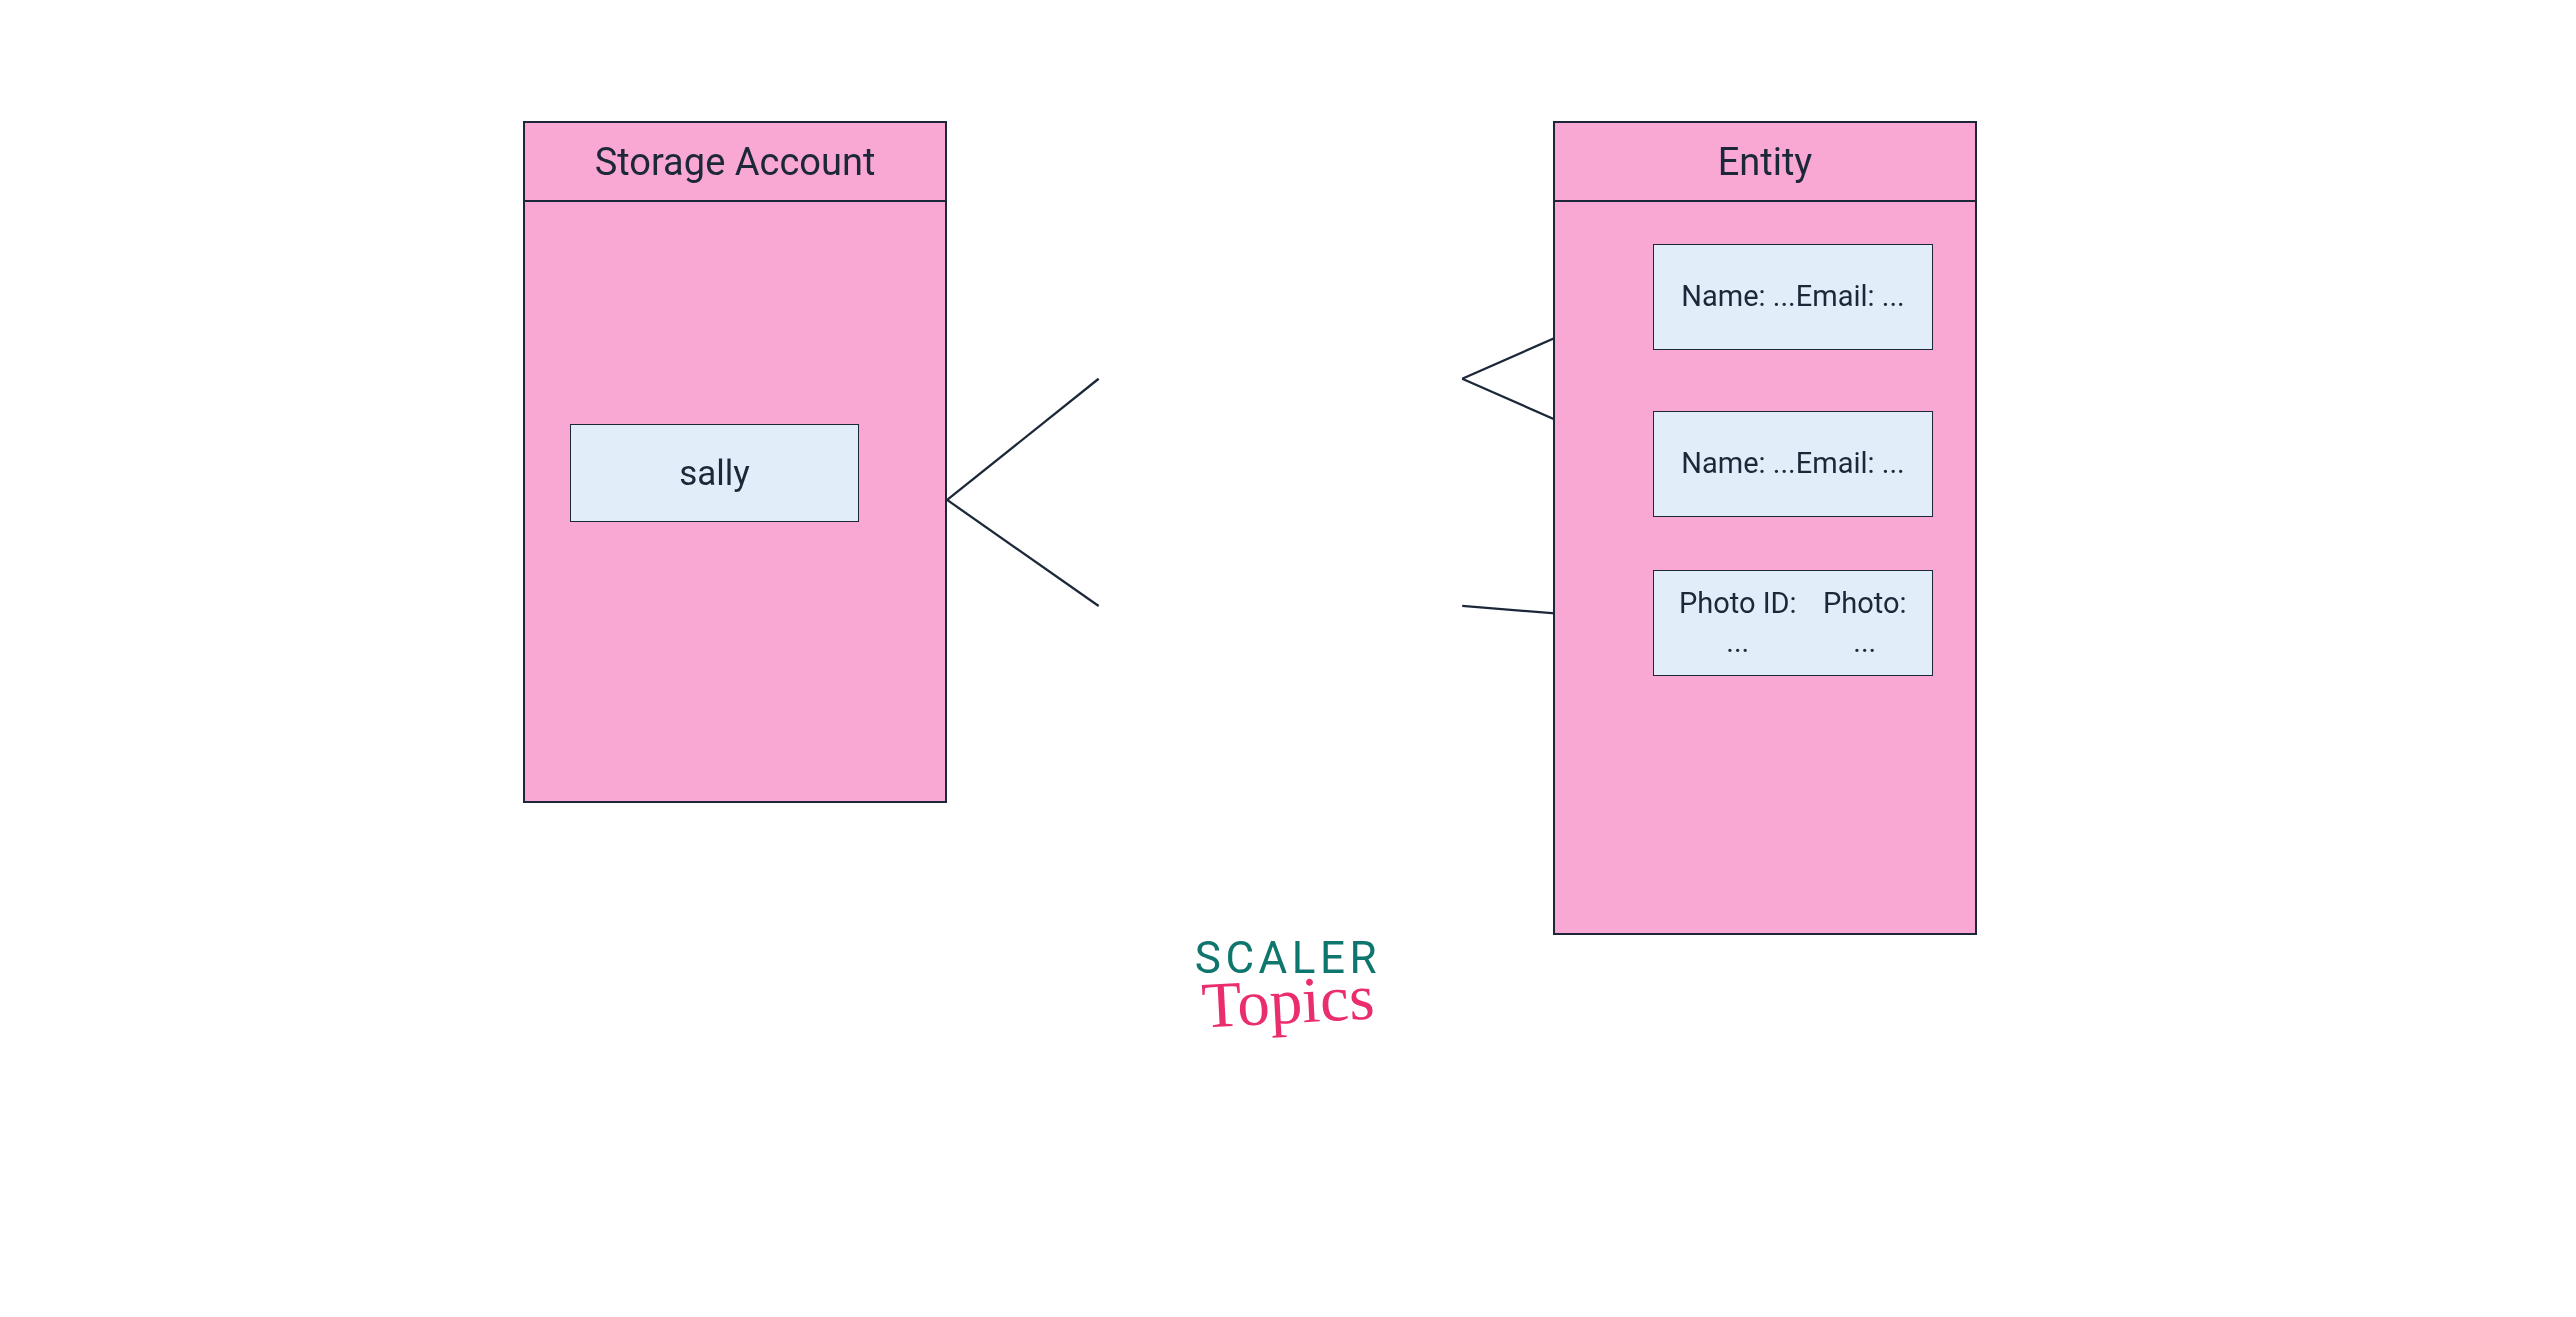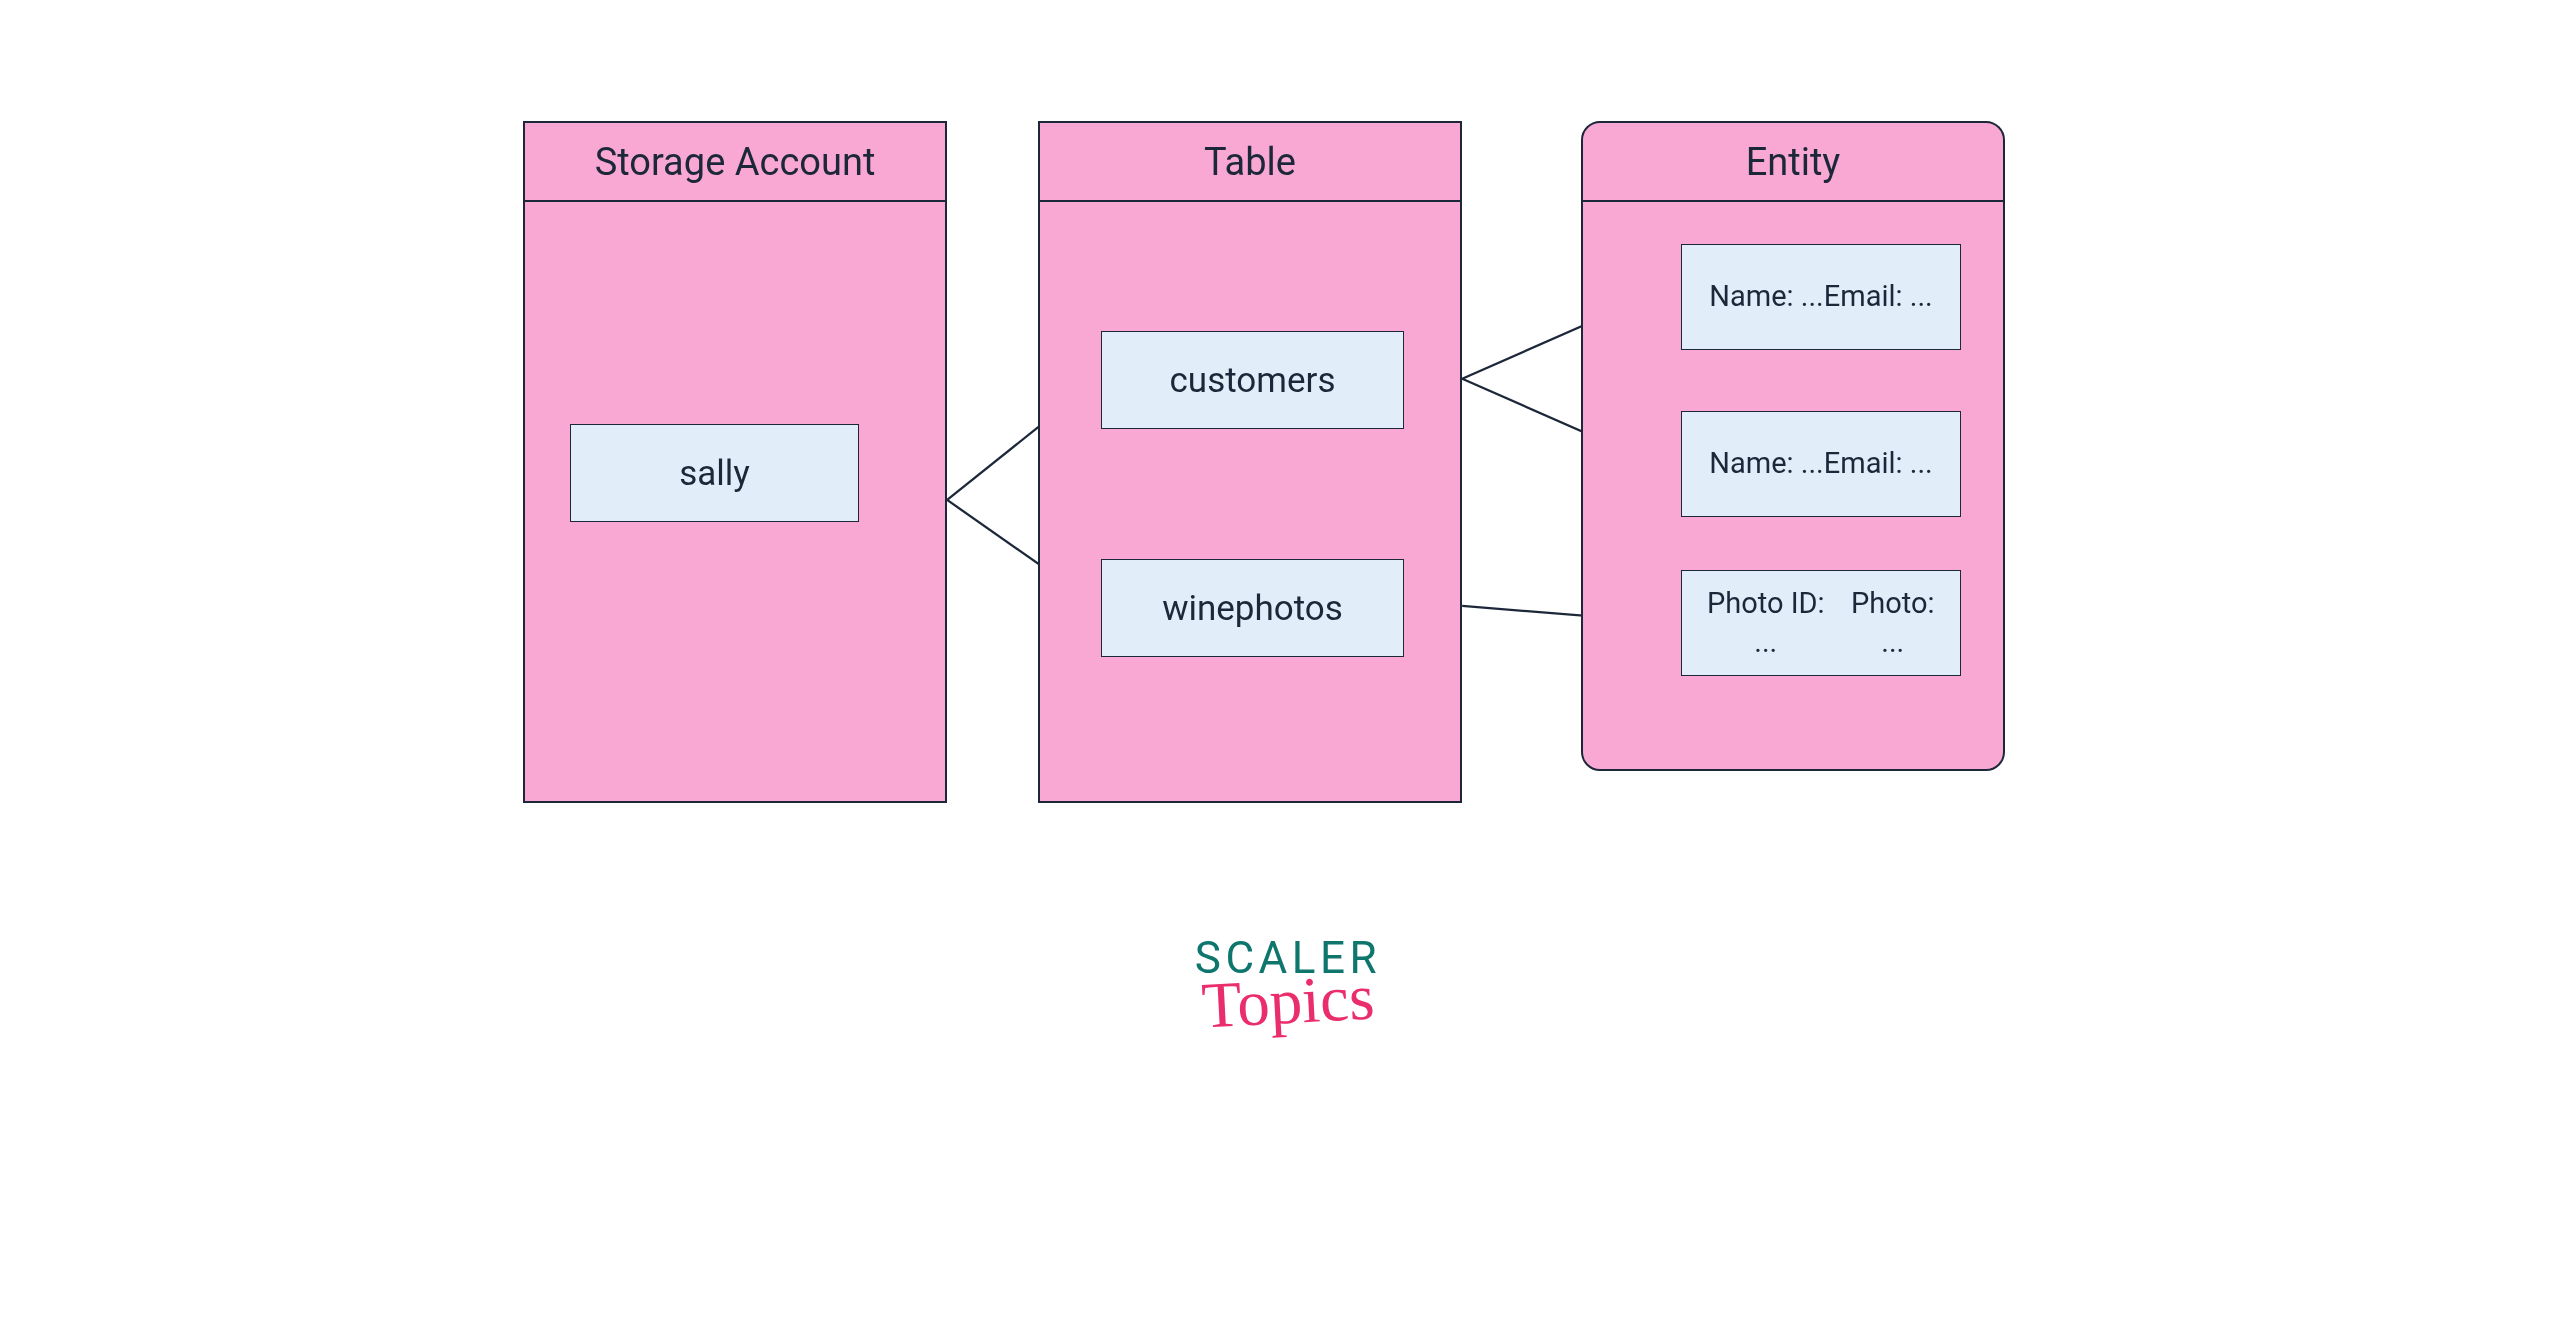--- a/index.html
+++ b/index.html
@@ -95,31 +95,22 @@
     <line x1="1240" y1="640" x2="1490" y2="660" stroke="#1c2839" stroke-width="3"></line>
   </svg>
 
   <div class="col" style="left:0; top:0; width:424px; height:682px;">
     <div class="col-header">Storage Account</div>
     <div class="node" style="left:45px; top:301px; width:289px; height:98px;">
       <span>sally</span>
     </div>
   </div>
 
-  <div class="col" style="left:515px; top:0; width:424px; height:682px;">
-    <div class="col-header">Table</div>
-    <div class="node" style="left:61px; top:208px; width:303px; height:98px;">
-      <span>customers</span>
-    </div>
-    <div class="node" style="left:61px; top:436px; width:303px; height:98px;">
-      <span>winephotos</span>
-    </div>
-  </div>
 
-  <div class="col" style="left:1058px; top:0; width:424px; height:650px;border-radius:19px;">
+  <div class="col" style="left:1030px; top:0; width:424px; height:814px;">
     <div class="col-header">Entity</div>
 
     <div class="node multi" style="left:98px; top:121px; width:280px; height:106px;">
       <span>Name: ...</span>
       <span>Email: ...</span>
     </div>
 
     <div class="node multi" style="left:98px; top:288px; width:280px; height:106px;">
       <span>Name: ...</span>
       <span>Email: ...</span>

